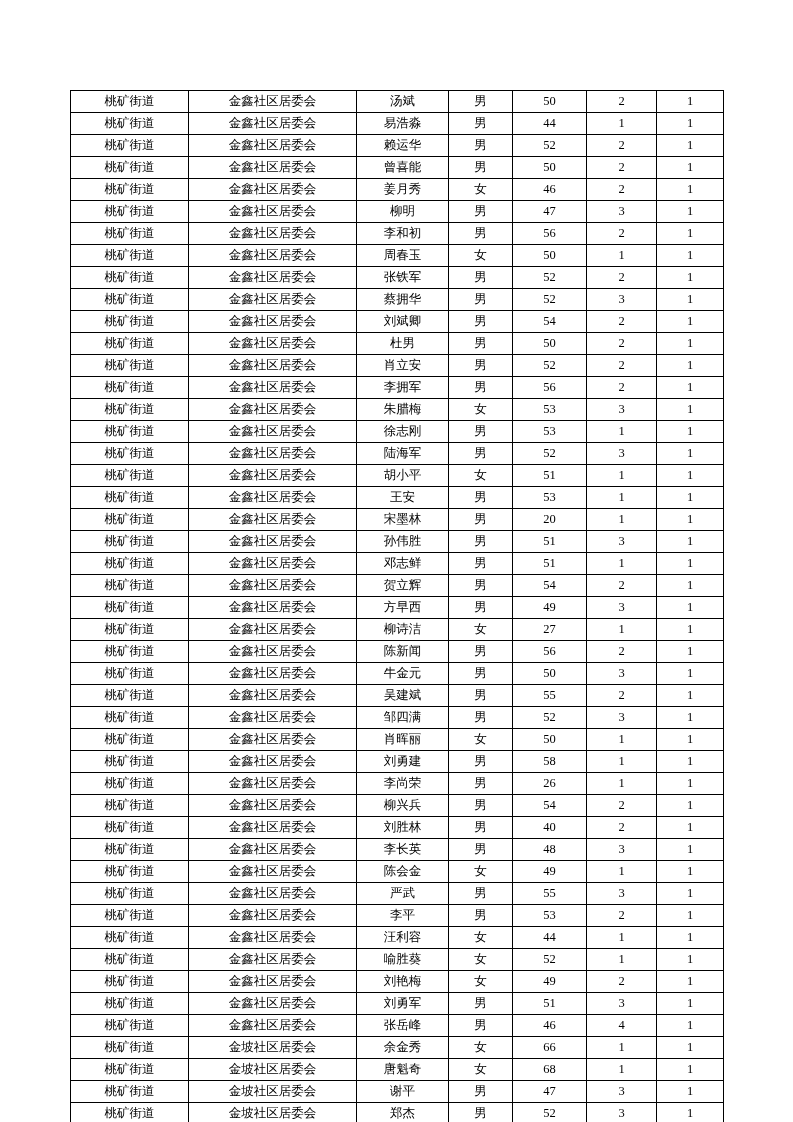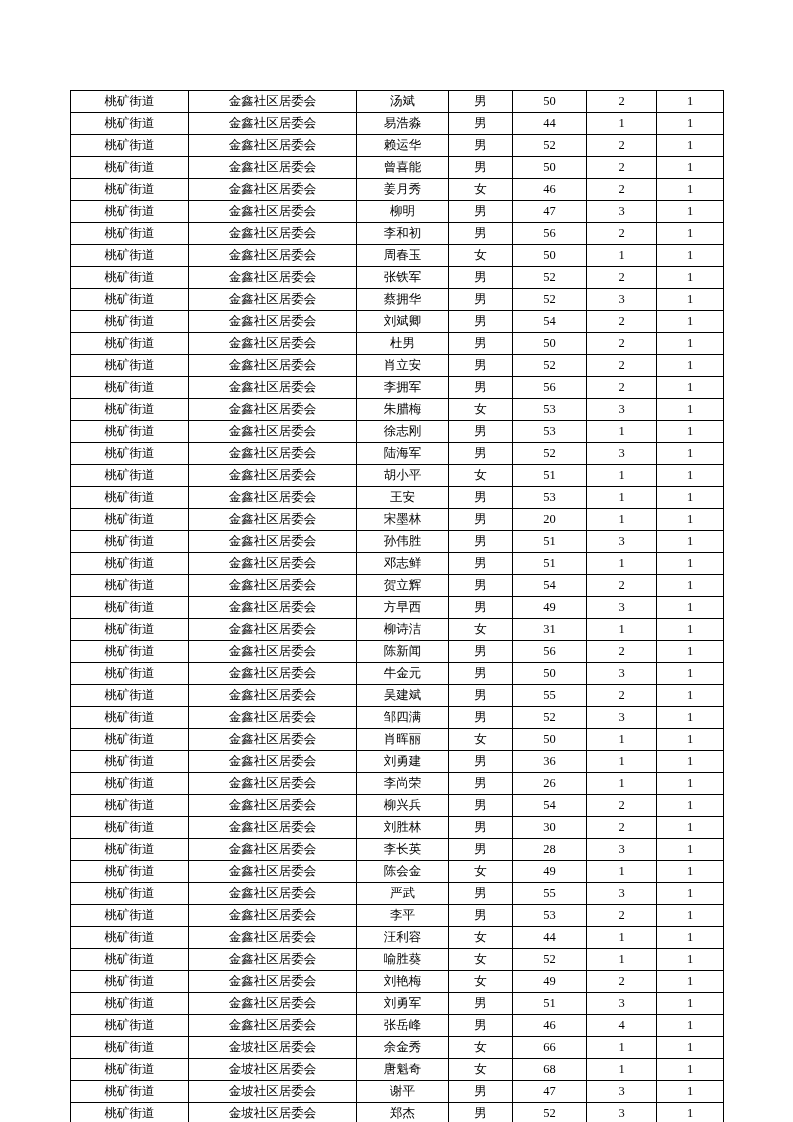--- a/index.html
+++ b/index.html
@@ -273,21 +273,21 @@
           <td>男</td>
           <td>49</td>
           <td>3</td>
           <td>1</td>
         </tr>
         <tr>
           <td>桃矿街道</td>
           <td>金鑫社区居委会</td>
           <td>柳诗洁</td>
           <td>女</td>
-          <td>31</td>
+          <td>27</td>
           <td>1</td>
           <td>1</td>
         </tr>
         <tr>
           <td>桃矿街道</td>
           <td>金鑫社区居委会</td>
           <td>陈新闻</td>
           <td>男</td>
           <td>56</td>
           <td>2</td>
@@ -327,21 +327,21 @@
           <td>女</td>
           <td>50</td>
           <td>1</td>
           <td>1</td>
         </tr>
         <tr>
           <td>桃矿街道</td>
           <td>金鑫社区居委会</td>
           <td>刘勇建</td>
           <td>男</td>
-          <td>36</td>
+          <td>58</td>
           <td>1</td>
           <td>1</td>
         </tr>
         <tr>
           <td>桃矿街道</td>
           <td>金鑫社区居委会</td>
           <td>李尚荣</td>
           <td>男</td>
           <td>26</td>
           <td>1</td>
@@ -354,30 +354,30 @@
           <td>男</td>
           <td>54</td>
           <td>2</td>
           <td>1</td>
         </tr>
         <tr>
           <td>桃矿街道</td>
           <td>金鑫社区居委会</td>
           <td>刘胜林</td>
           <td>男</td>
-          <td>30</td>
+          <td>40</td>
           <td>2</td>
           <td>1</td>
         </tr>
         <tr>
           <td>桃矿街道</td>
           <td>金鑫社区居委会</td>
           <td>李长英</td>
           <td>男</td>
-          <td>28</td>
+          <td>48</td>
           <td>3</td>
           <td>1</td>
         </tr>
         <tr>
           <td>桃矿街道</td>
           <td>金鑫社区居委会</td>
           <td>陈会金</td>
           <td>女</td>
           <td>49</td>
           <td>1</td>

